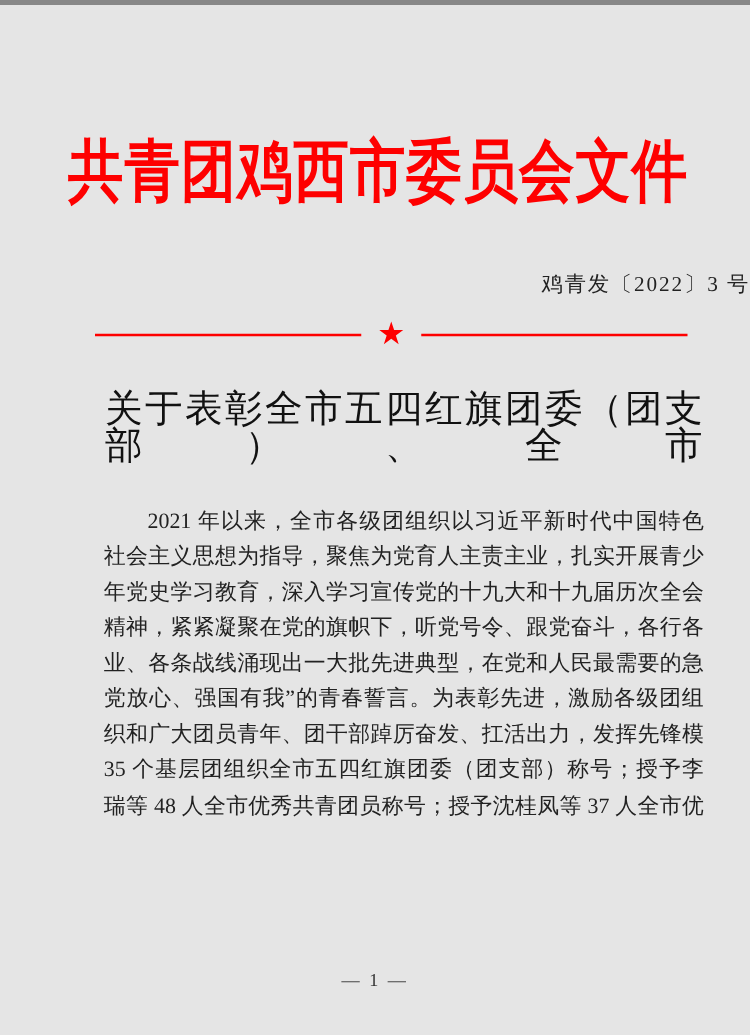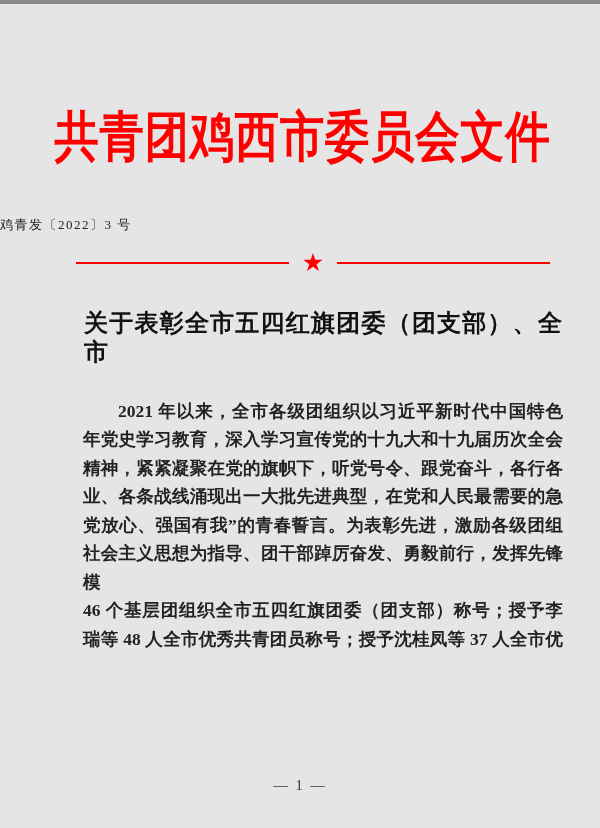--- a/index.html
+++ b/index.html
@@ -24,22 +24,22 @@
     font-size: 54px;
     font-weight: bold;
     line-height: 1;
     color: #fe0000;
     white-space: nowrap;
     transform: scaleX(0.82);
     letter-spacing: 1px;
   }
   .doc-number {
     margin-top: 52px;
-    text-align: left;
-    font-size: 13px;
+    text-align: right;
+    font-size: 17px;
     letter-spacing: 1.5px;
     color: #222;
   }
   
   .rule-row {
     margin: 16px 50px 0 76px;
     height: 26px;
     display: flex;
     align-items: center;
   }
@@ -51,40 +51,39 @@
   .star {
     color: #fe0000;
     font-size: 25px;
     line-height: 1;
     margin: 0 13px;
     transform: translateY(-1px);
   }
   
   .doc-title {
     margin: 33px 38px 0 84px;   
-    font-size: 24px;
-    font-weight: bold;
+    font-size: 30px;
+    font-weight: normal;
     line-height: 28.5px;
     color: #111;
   }
   .t-line {
     text-align: justify;
     text-align-last: justify;
   }
   
   .doc-body {
     margin: 31px 37px 0 83px;   
     font-size: 17.5px;
     line-height: 28.45px;
     color: #222;
   }
   .body-line {
     text-align: justify;
     text-align-last: justify;
-    font-weight: bold;
   }
   .body-line.first-line { text-indent: 2em; }
   .body-line.last-line  { text-align-last: left; }
   
   .page-footer {
     position: absolute;
     top: 773px;
     left: 0;
     width: 100%;
     text-align: center;
@@ -110,25 +109,26 @@
     <span class="rule-seg"></span>
   </div>
 
   <div class="doc-title">
       <div class="t-line">关于表彰全市五四红旗团委（团支部）、全市</div>
     </div>
 
   <div class="doc-body">
       <div class="paragraph">
         <div class="body-line first-line">2021 年以来，全市各级团组织以习近平新时代中国特色</div>
+        <div class="body-line">社会主义思想为指导，聚焦为党育人主责主业，扎实开展青少</div>
         <div class="body-line">年党史学习教育，深入学习宣传党的十九大和十九届历次全会</div>
         <div class="body-line">精神，紧紧凝聚在党的旗帜下，听党号令、跟党奋斗，各行各</div>
         <div class="body-line">业、各条战线涌现出一大批先进典型，在党和人民最需要的急</div>
         <div class="body-line">党放心、强国有我”的青春誓言。为表彰先进，激励各级团组</div>
-        <div class="body-line">社会主义思想为指导、团干部踔厉奋发、勇毅前行，发挥先锋模</div>
-        <div class="body-line">46 个基层团组织全市五四红旗团委（团支部）称号；授予李</div>
+        <div class="body-line">织和广大团员青年、团干部踔厉奋发、扛活出力，发挥先锋模</div>
+        <div class="body-line">35 个基层团组织全市五四红旗团委（团支部）称号；授予李</div>
         <div class="body-line">瑞等 48 人全市优秀共青团员称号；授予沈桂凤等 37 人全市优</div>
       </div>
     </div>
 
   <div class="page-footer">— 1 —</div>
 
 </div>
 
 </body></html>

